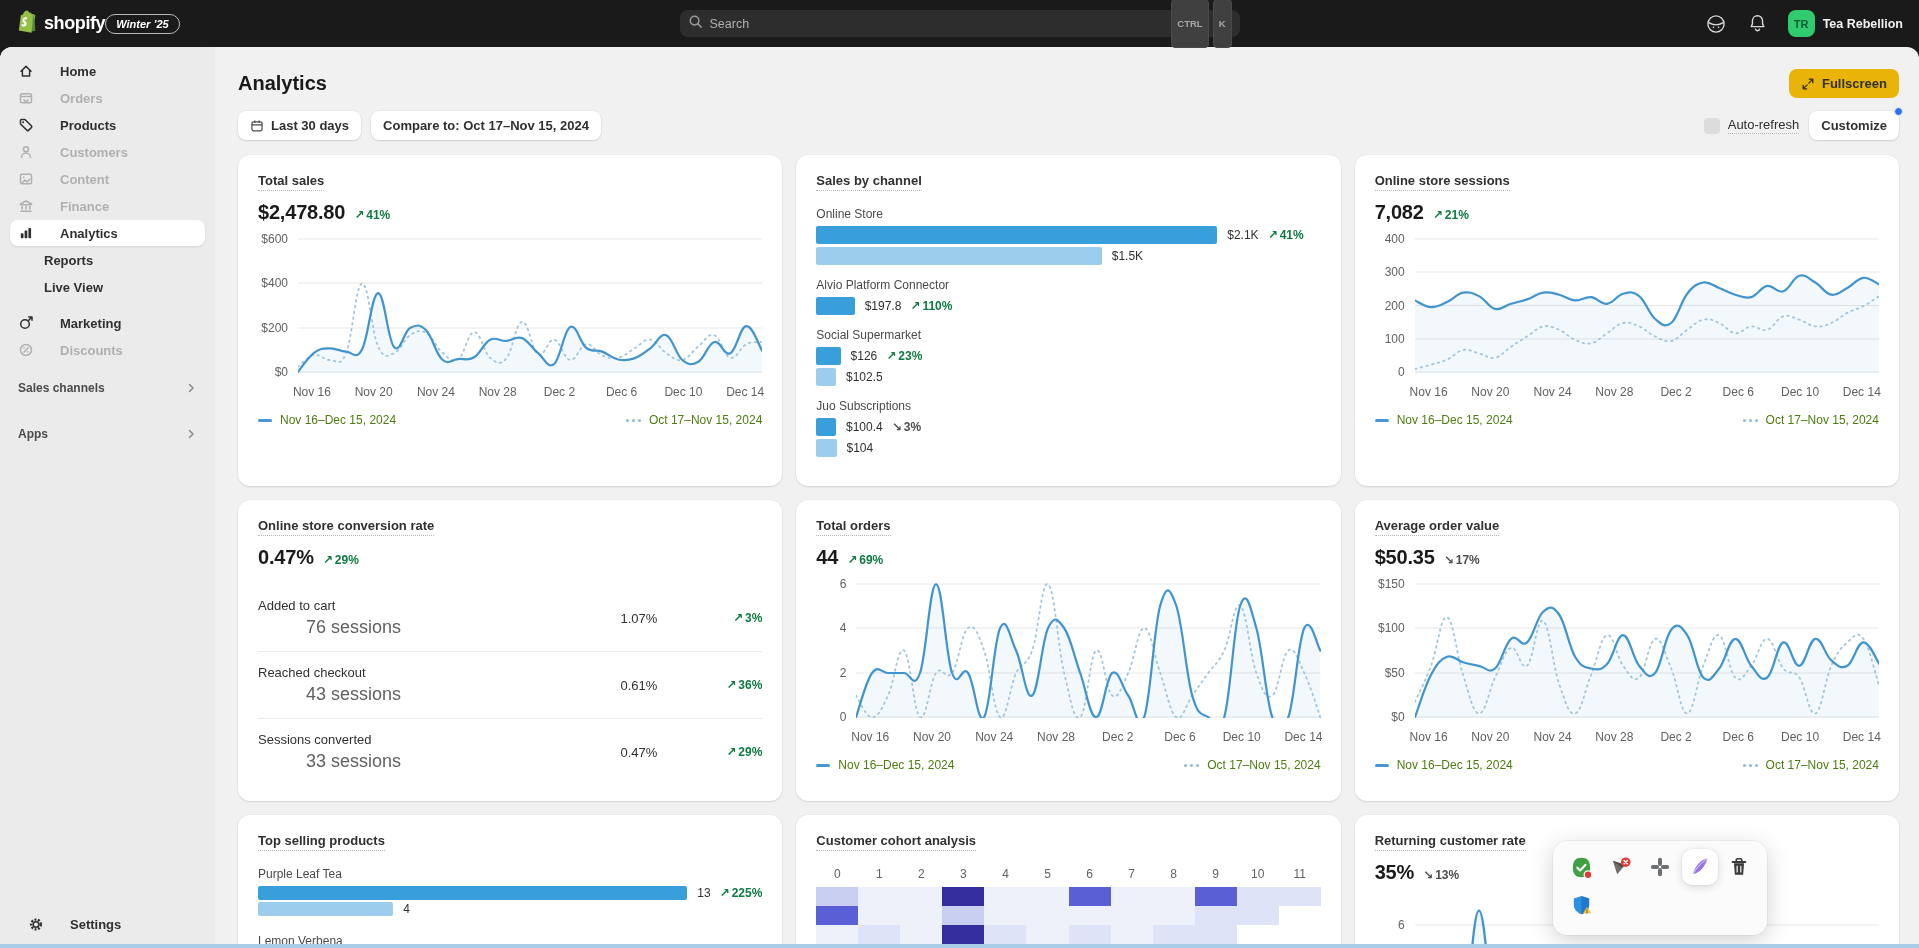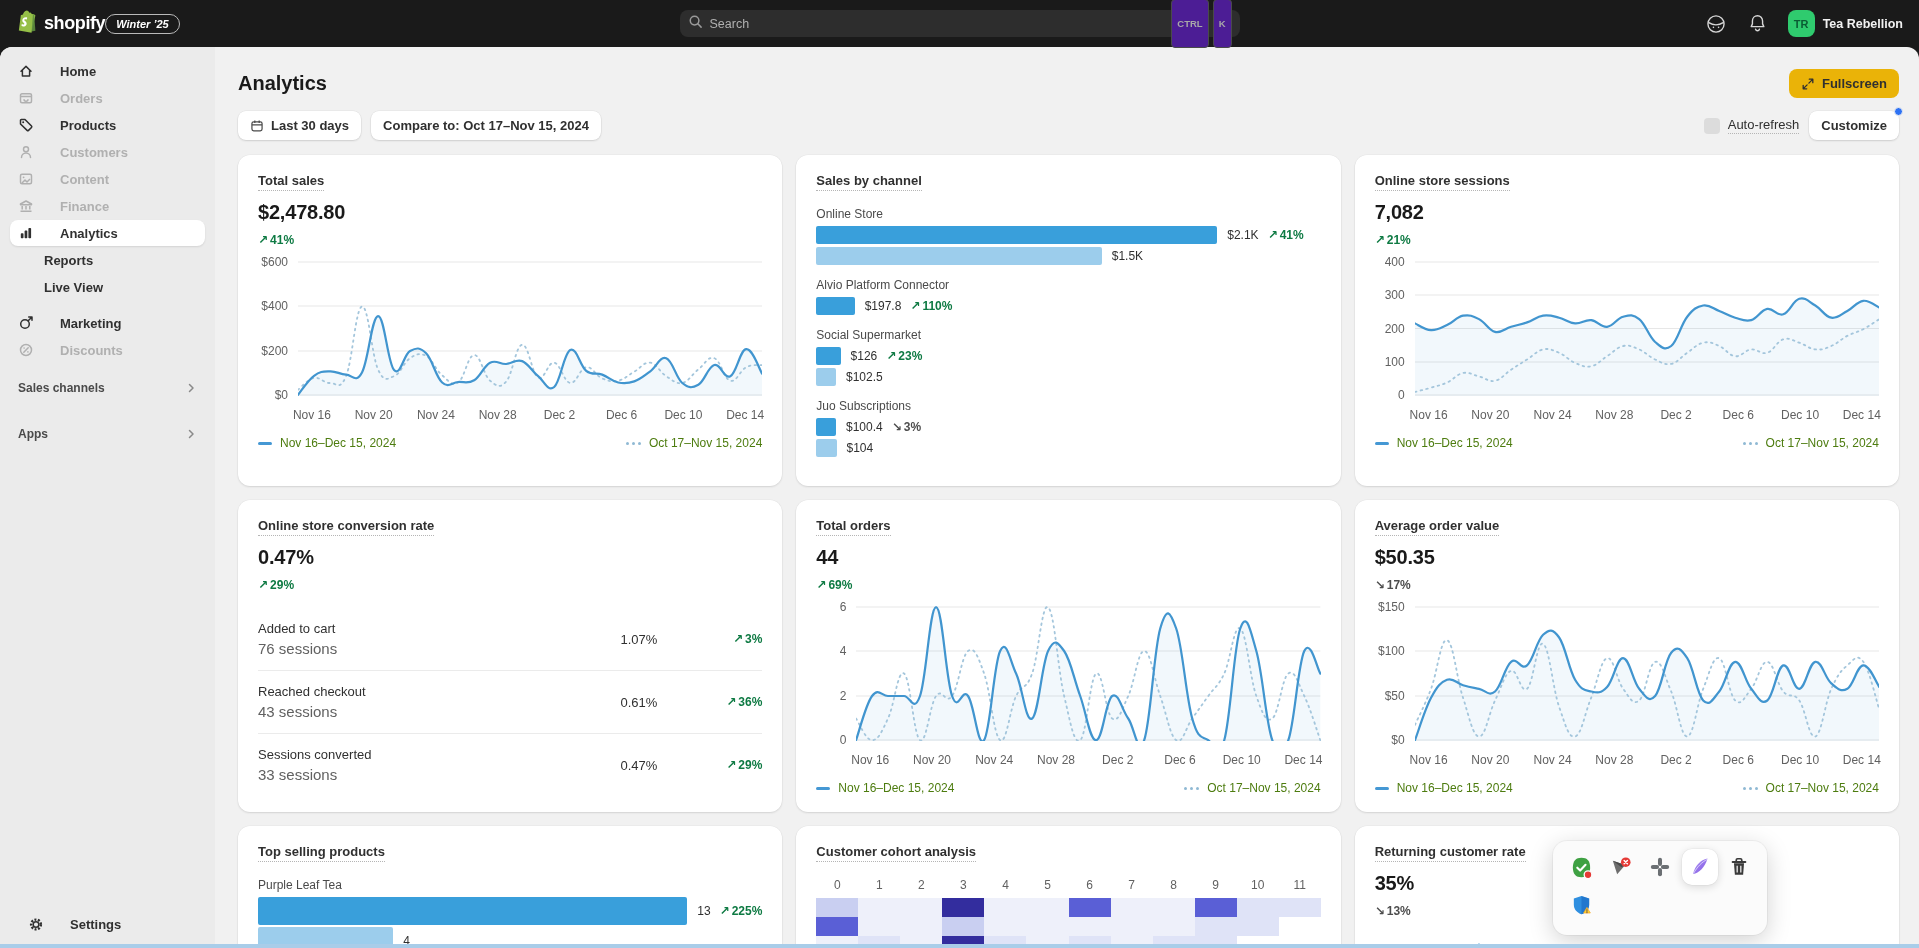--- a/index.html
+++ b/index.html
@@ -7,21 +7,21 @@
   body { position:relative; color:#303030; }
 
   
   .topbar { position:absolute; top:0; left:0; right:0; height:47px; background:#1a1a1a; display:flex; align-items:center; padding:0 16px; z-index:40; }
   .topbar-left { display:flex; align-items:center; }
   .logo { display:flex; align-items:center; gap:7px; cursor:pointer; }
   .logo-word { color:#fff; font-size:18px; font-weight:700; letter-spacing:-0.4px; }
   .version-pill { color:#fff; font-size:11px; font-weight:700; font-style:italic; border:1.5px solid #b9b9b9; border-radius:12px; padding:3px 10px; }
   .searchbar { position:absolute; left:50%; transform:translateX(-50%); top:10px; width:560px; height:27px; background:#2d2d2d; border-radius:8px; display:flex; align-items:center; padding:0 8px; cursor:text; }
   .search-ph { color:#b0b0b0; font-size:12.5px; margin-left:7px; flex:1; }
-  .kbd { background:#4c1d95; border:1px solid #4a4a4a; color:#a8a8a8; font-size:9.5px; font-weight:700; border-radius:4px; padding:18px 5px; margin-left:4px; }
+  .kbd { background:#404040; border:1px solid #4a4a4a; color:#a8a8a8; font-size:9.5px; font-weight:700; border-radius:4px; padding:18px 5px; margin-left:4px; }
   .topbar-right { margin-left:auto; display:flex; align-items:center; gap:20px; }
   .tb-iconbtn { background:none; border:none; cursor:pointer; display:flex; align-items:center; }
   .account { display:flex; align-items:center; gap:8px; cursor:pointer; }
   .avatar { width:27px; height:27px; border-radius:8px; background:#2fcb6e; color:#0a5c33; font-size:11px; font-weight:700; display:flex; align-items:center; justify-content:center; }
   .account-name { color:#f2f2f2; font-size:12.5px; font-weight:700; }
 
   
   .workspace { position:absolute; top:47px; left:0; right:0; bottom:0; background:#f1f1f1; border-radius:12px 12px 0 0; overflow:hidden; }
 
   
@@ -47,21 +47,21 @@
   .checkbox { width:16px; height:16px; background:#dcdcdc; border-radius:4px; }
   .autorefresh-label { font-size:13px; color:#303030; border-bottom:1.5px dotted #b5b5b5; padding-bottom:1px; }
   .customize-wrap { position:relative; }
   .notif-dot { position:absolute; top:-4px; right:-4px; width:9px; height:9px; border-radius:50%; background:#2e72f4; border:1.5px solid #f1f1f1; }
 
   
   .grid { display:grid; grid-template-columns:repeat(3,1fr); gap:14px; margin-top:15px; }
   .card { background:#fff; border-radius:12px; box-shadow:0 1px 2px rgba(31,33,36,.12), 0 0 0 .5px rgba(0,0,0,.04); padding:16px 20px; min-height:0; }
   .row3 .card, .card.tall3 { min-height:300px; }
   .card-title { display:inline-block; font-size:13px; font-weight:700; color:#303030; border-bottom:1.5px dotted #b5b5b5; padding-bottom:2px; cursor:pointer; }
-  .metric { display:flex; align-items:baseline; gap:9px; margin-top:10px;flex-direction:column; }
+  .metric { display:flex; align-items:baseline; gap:9px; margin-top:10px; }
   .metric-value { font-size:20px; font-weight:700; color:#1a1a1a; letter-spacing:-0.2px; }
   .delta { font-size:12px; font-weight:700; display:inline-flex; gap:2px; align-items:baseline; }
   .delta.up { color:#0e7a43; }
   .delta.down { color:#4d4d4d; }
 
   
   .chart { display:flex; margin-top:14px; }
   .yaxis { width:40px; height:147px; margin-top:-6px; display:flex; flex-direction:column; justify-content:space-between; align-items:flex-end; padding-right:10px; font-size:12px; color:#616161; }
   .plot { flex:1; position:relative; height:135px; }
   .plot svg { width:100%; height:135px; display:block; }
@@ -79,34 +79,34 @@
   .legend-item { display:inline-flex; align-items:center; gap:8px; }
   .dash { width:14px; height:3px; border-radius:2px; background:#4598d4; }
   .dots { display:inline-flex; gap:3px; }
   .dots i { width:3px; height:3px; border-radius:50%; background:#8fb9d4; }
 
   
   .bars-list { margin-top:16px; }
   .bar-group { margin-bottom:13px; }
   .bar-label { font-size:12px; color:#4a4a4a; margin-bottom:5px; }
   .bar-row { display:flex; align-items:center; margin-bottom:3px; height:18px; }
-  .bar-row.thin { height:28px; margin-bottom:2px; }
+  .bar-row.thin { height:14px; margin-bottom:2px; }
   .bar { height:100%; border-radius:2px; }
   .bar.cur { background:#399fdb; }
   .bar.prev { background:#9ccdec; }
   .bar-val { font-size:12px; color:#303030; margin-left:10px; white-space:nowrap; }
   .bar-row .delta { margin-left:9px; }
 
   
   .funnel { margin-top:16px; }
   .funnel-row { display:flex; align-items:center; padding:13px 0; border-top:1px solid #ebebeb; }
   .funnel-row:first-child { border-top:none; }
   .funnel-main { flex:1; }
   .funnel-label { font-size:13px; color:#303030; margin-bottom:4px; }
-  .funnel-sessions { font-size:15px; color:#616161; }
+  .funnel-sessions { font-size:18px; color:#616161;margin-left:48px; }
   .funnel-rate { width:130px; text-align:right; font-size:13px; color:#303030; }
   .funnel-delta { width:105px; text-align:right; font-size:12px; }
 
   
   .cohort-head { display:flex; margin:16px 0 6px 0; }
   .cohort-head span { flex:1; text-align:center; font-size:12px; color:#616161; }
   .cohort-grid { }
   .cohort-row { display:flex; height:19px; }
   .cohort-cell { flex:1; }
 

